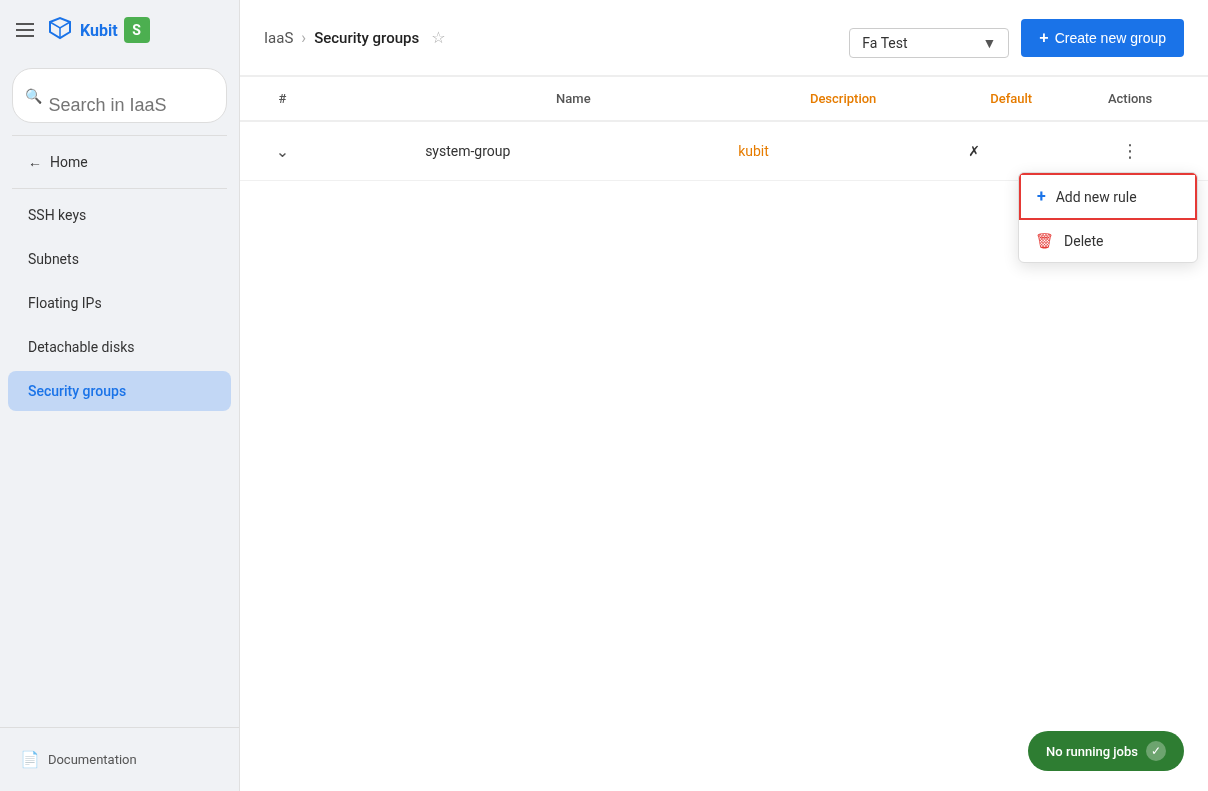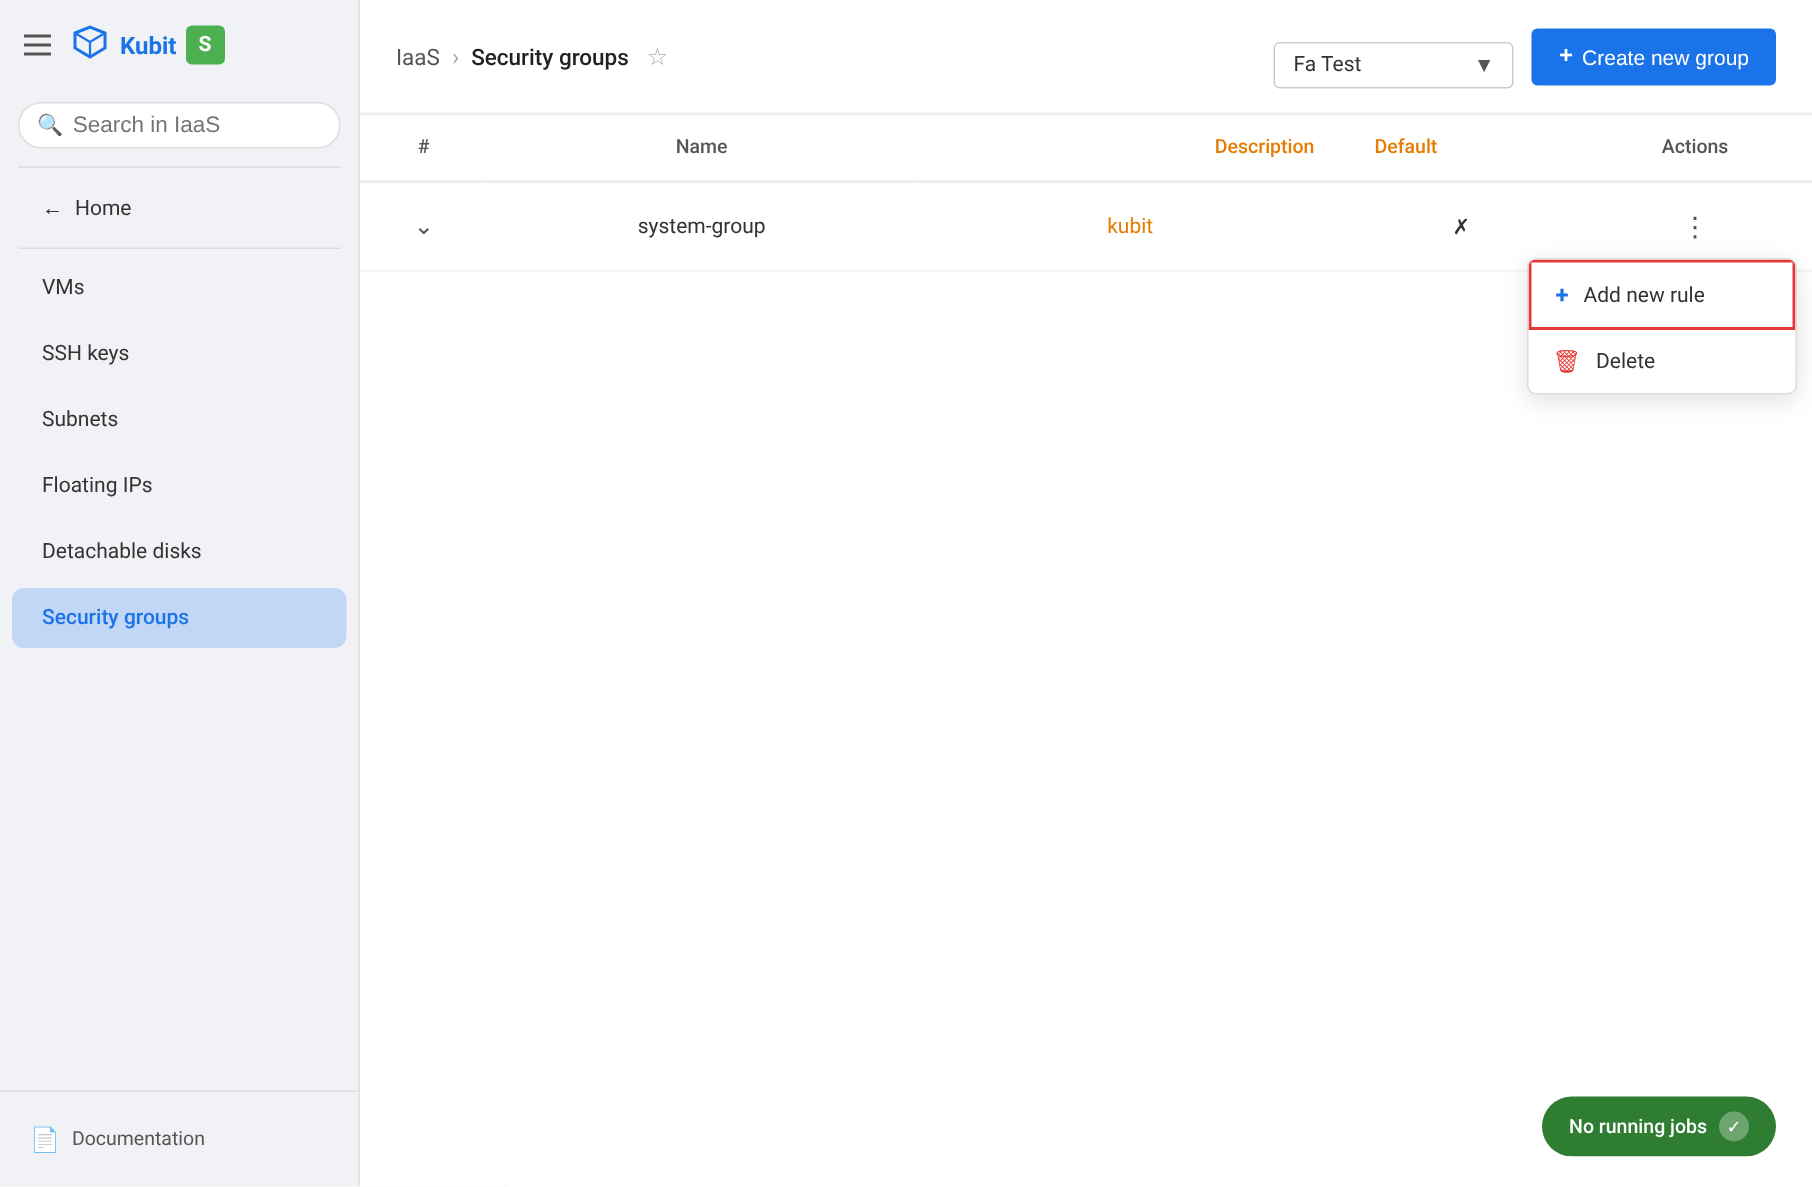--- a/index.html
+++ b/index.html
@@ -71,23 +71,24 @@
       background: white;
       border: 1px solid #ddd;
       border-radius: 20px;
       padding: 6px 12px;
       gap: 6px;
     }
     .search-box input {
       border: none;
       outline: none;
       background: transparent;
-      font-size: 15px;
+      font-size: 18px;
       color: #8b5cf6;
       width: 100%;
+      margin-top: 20px;
     }
     .search-icon-svg {
       color: #aaa;
       font-size: 14px;
     }
     .divider {
       height: 1px;
       background: #ddd;
       margin: 4px 12px;
     }
@@ -218,23 +219,23 @@
       border-top: 1px solid #eee;
     }
     th {
       padding: 14px 20px;
       text-align: left;
       font-weight: 500;
       color: #555;
       font-size: 13px;
     }
     th.col-number { width: 60px; text-align: center; }
-    th.col-name { width: 220px; text-align: center; margin-top: 44px; }
+    th.col-name { width: 220px; text-align: right; margin-top: 44px; }
     th.col-description { width: 220px; text-align: right; color: #e67c00; }
-    th.col-default { width: 120px; text-align: left; color: #e67c00; }
+    th.col-default { width: 120px; text-align: right; color: #e67c00; }
     th.col-actions { width: 120px; text-align: center; }
     tbody tr {
       border-bottom: 1px solid #f0f0f0;
     }
     td {
       padding: 16px 20px;
       font-size: 14px;
     }
     td.col-number { text-align: center; }
     td.col-name { text-align: center; color: #333; }
@@ -352,23 +353,20 @@
 
   <div class="divider"></div>
 
   <div class="nav-item">
     <span style="font-size:14px;">←</span>
     <span>Home</span>
   </div>
 
   <div class="divider"></div>
 
-  <div class="nav-item">
-    <span>VMs</span>
-  </div>
   <div class="nav-item">
     <span>SSH keys</span>
   </div>
   <div class="nav-item">
     <span>Subnets</span>
   </div>
   <div class="nav-item">
     <span>Floating IPs</span>
   </div>
   <div class="nav-item">

